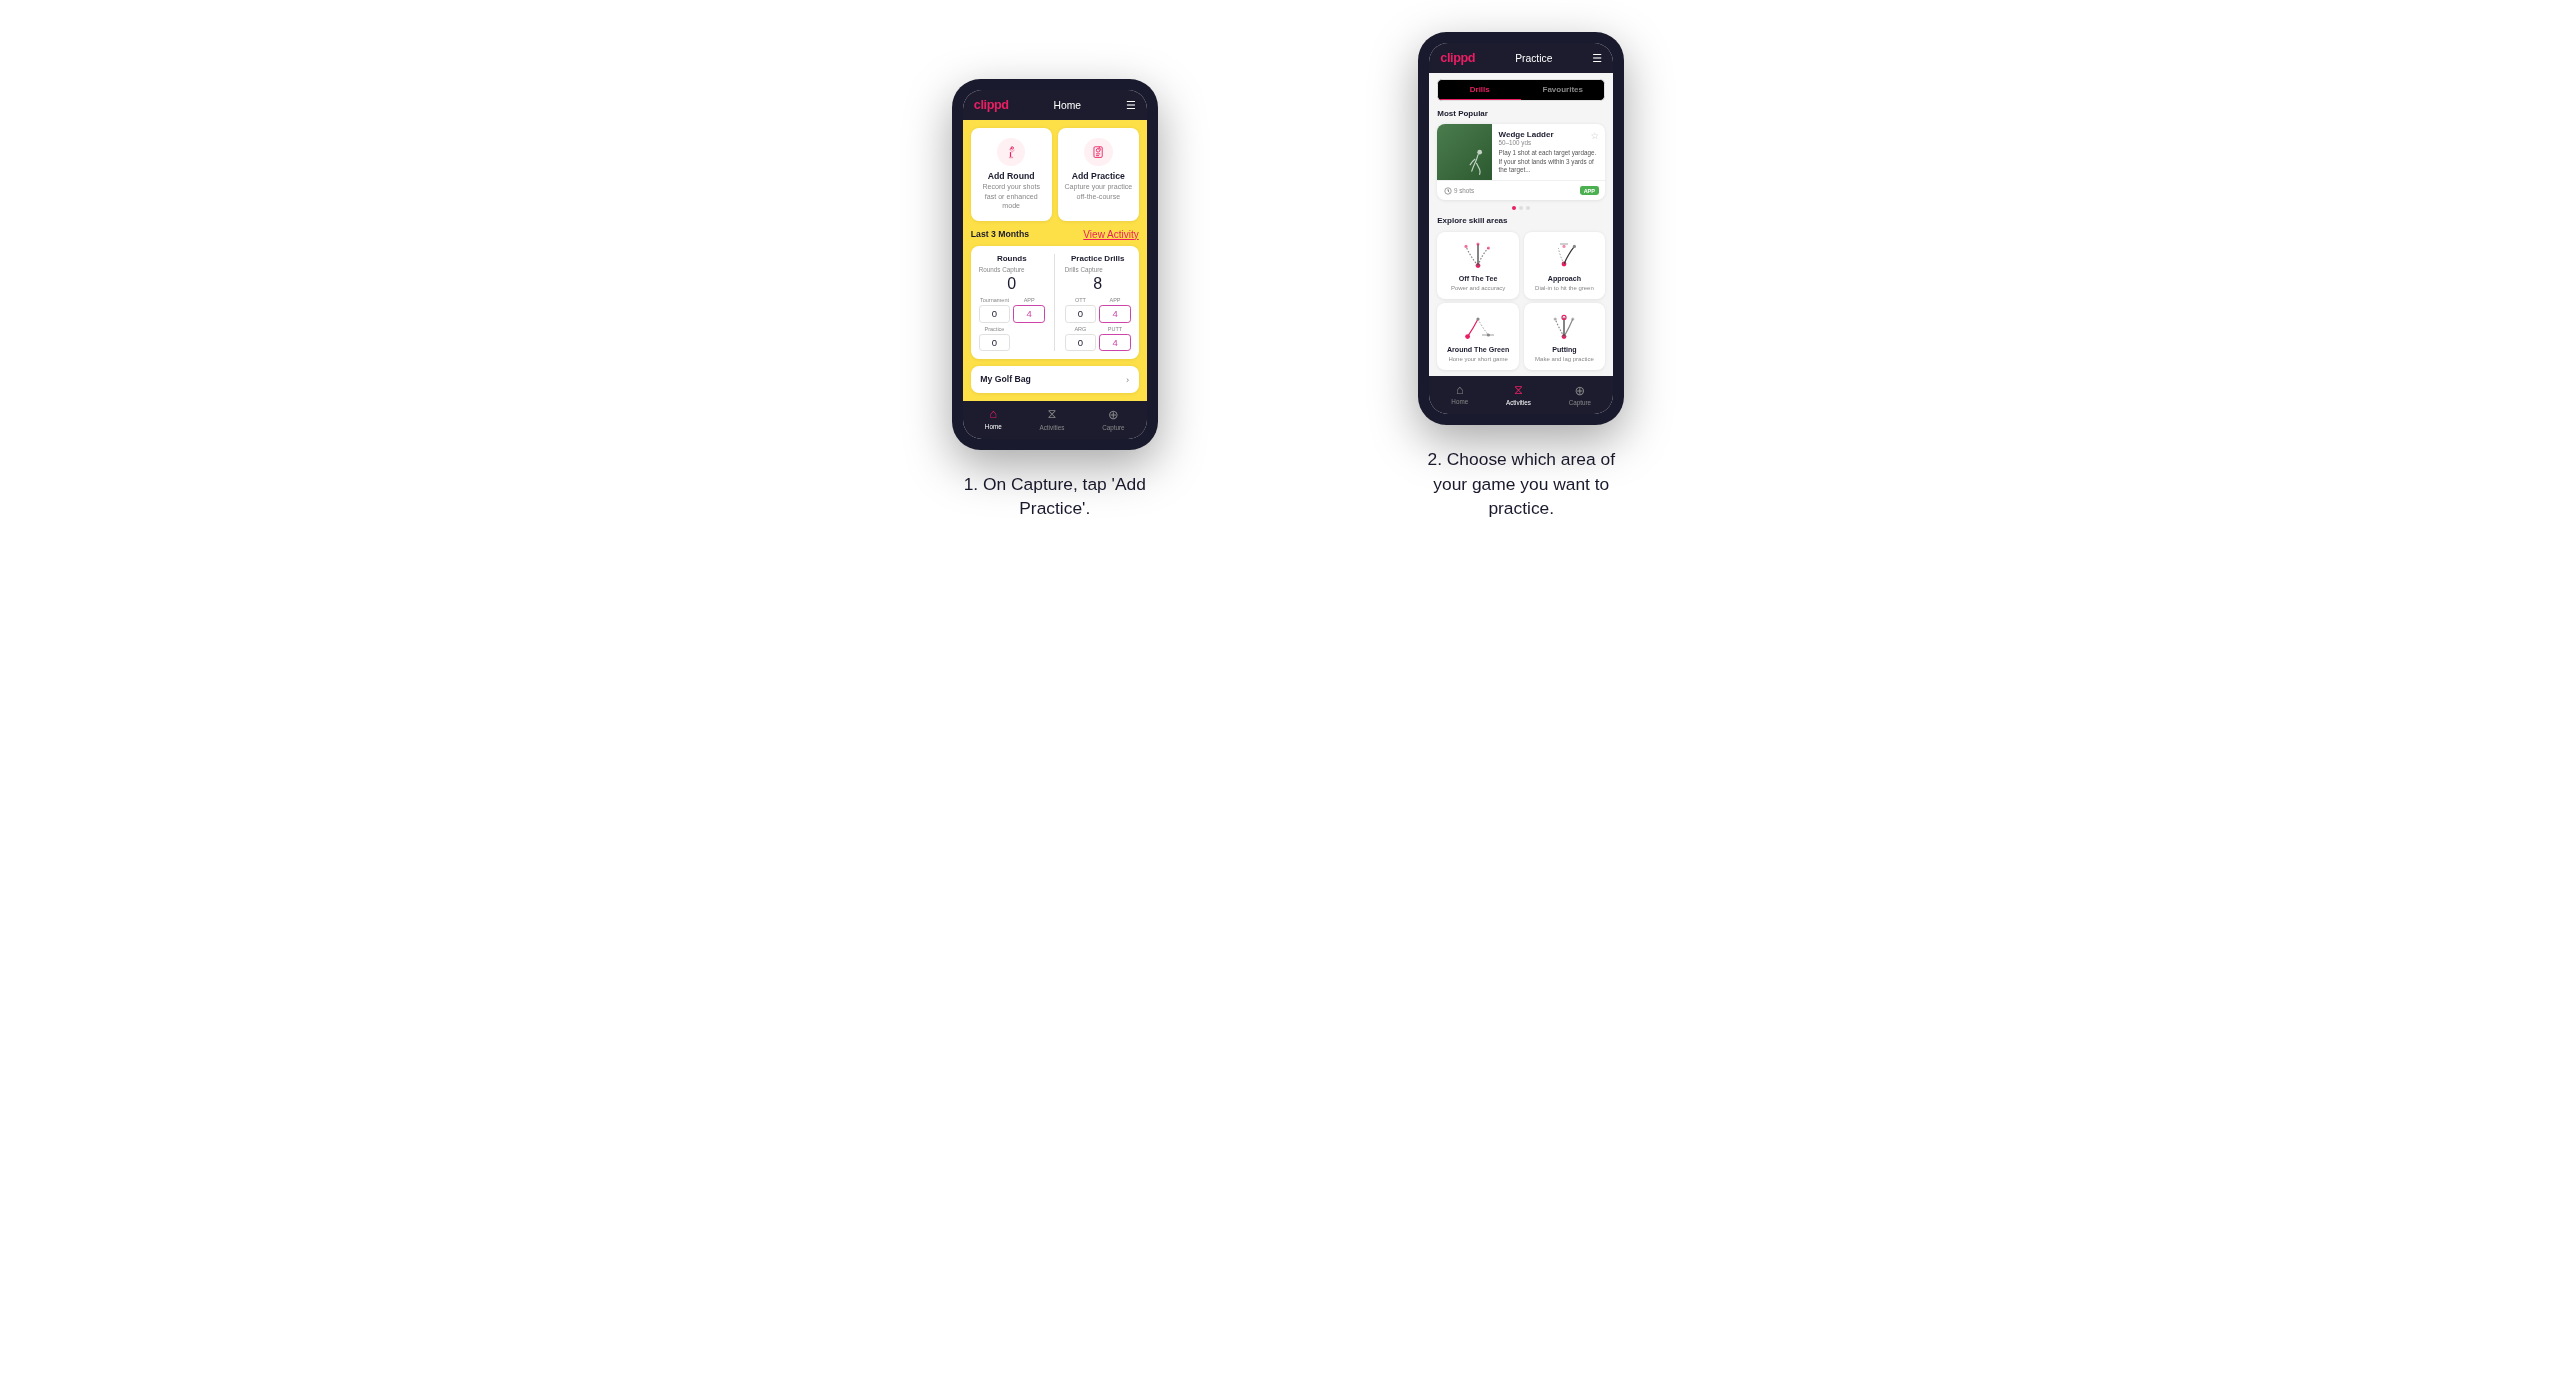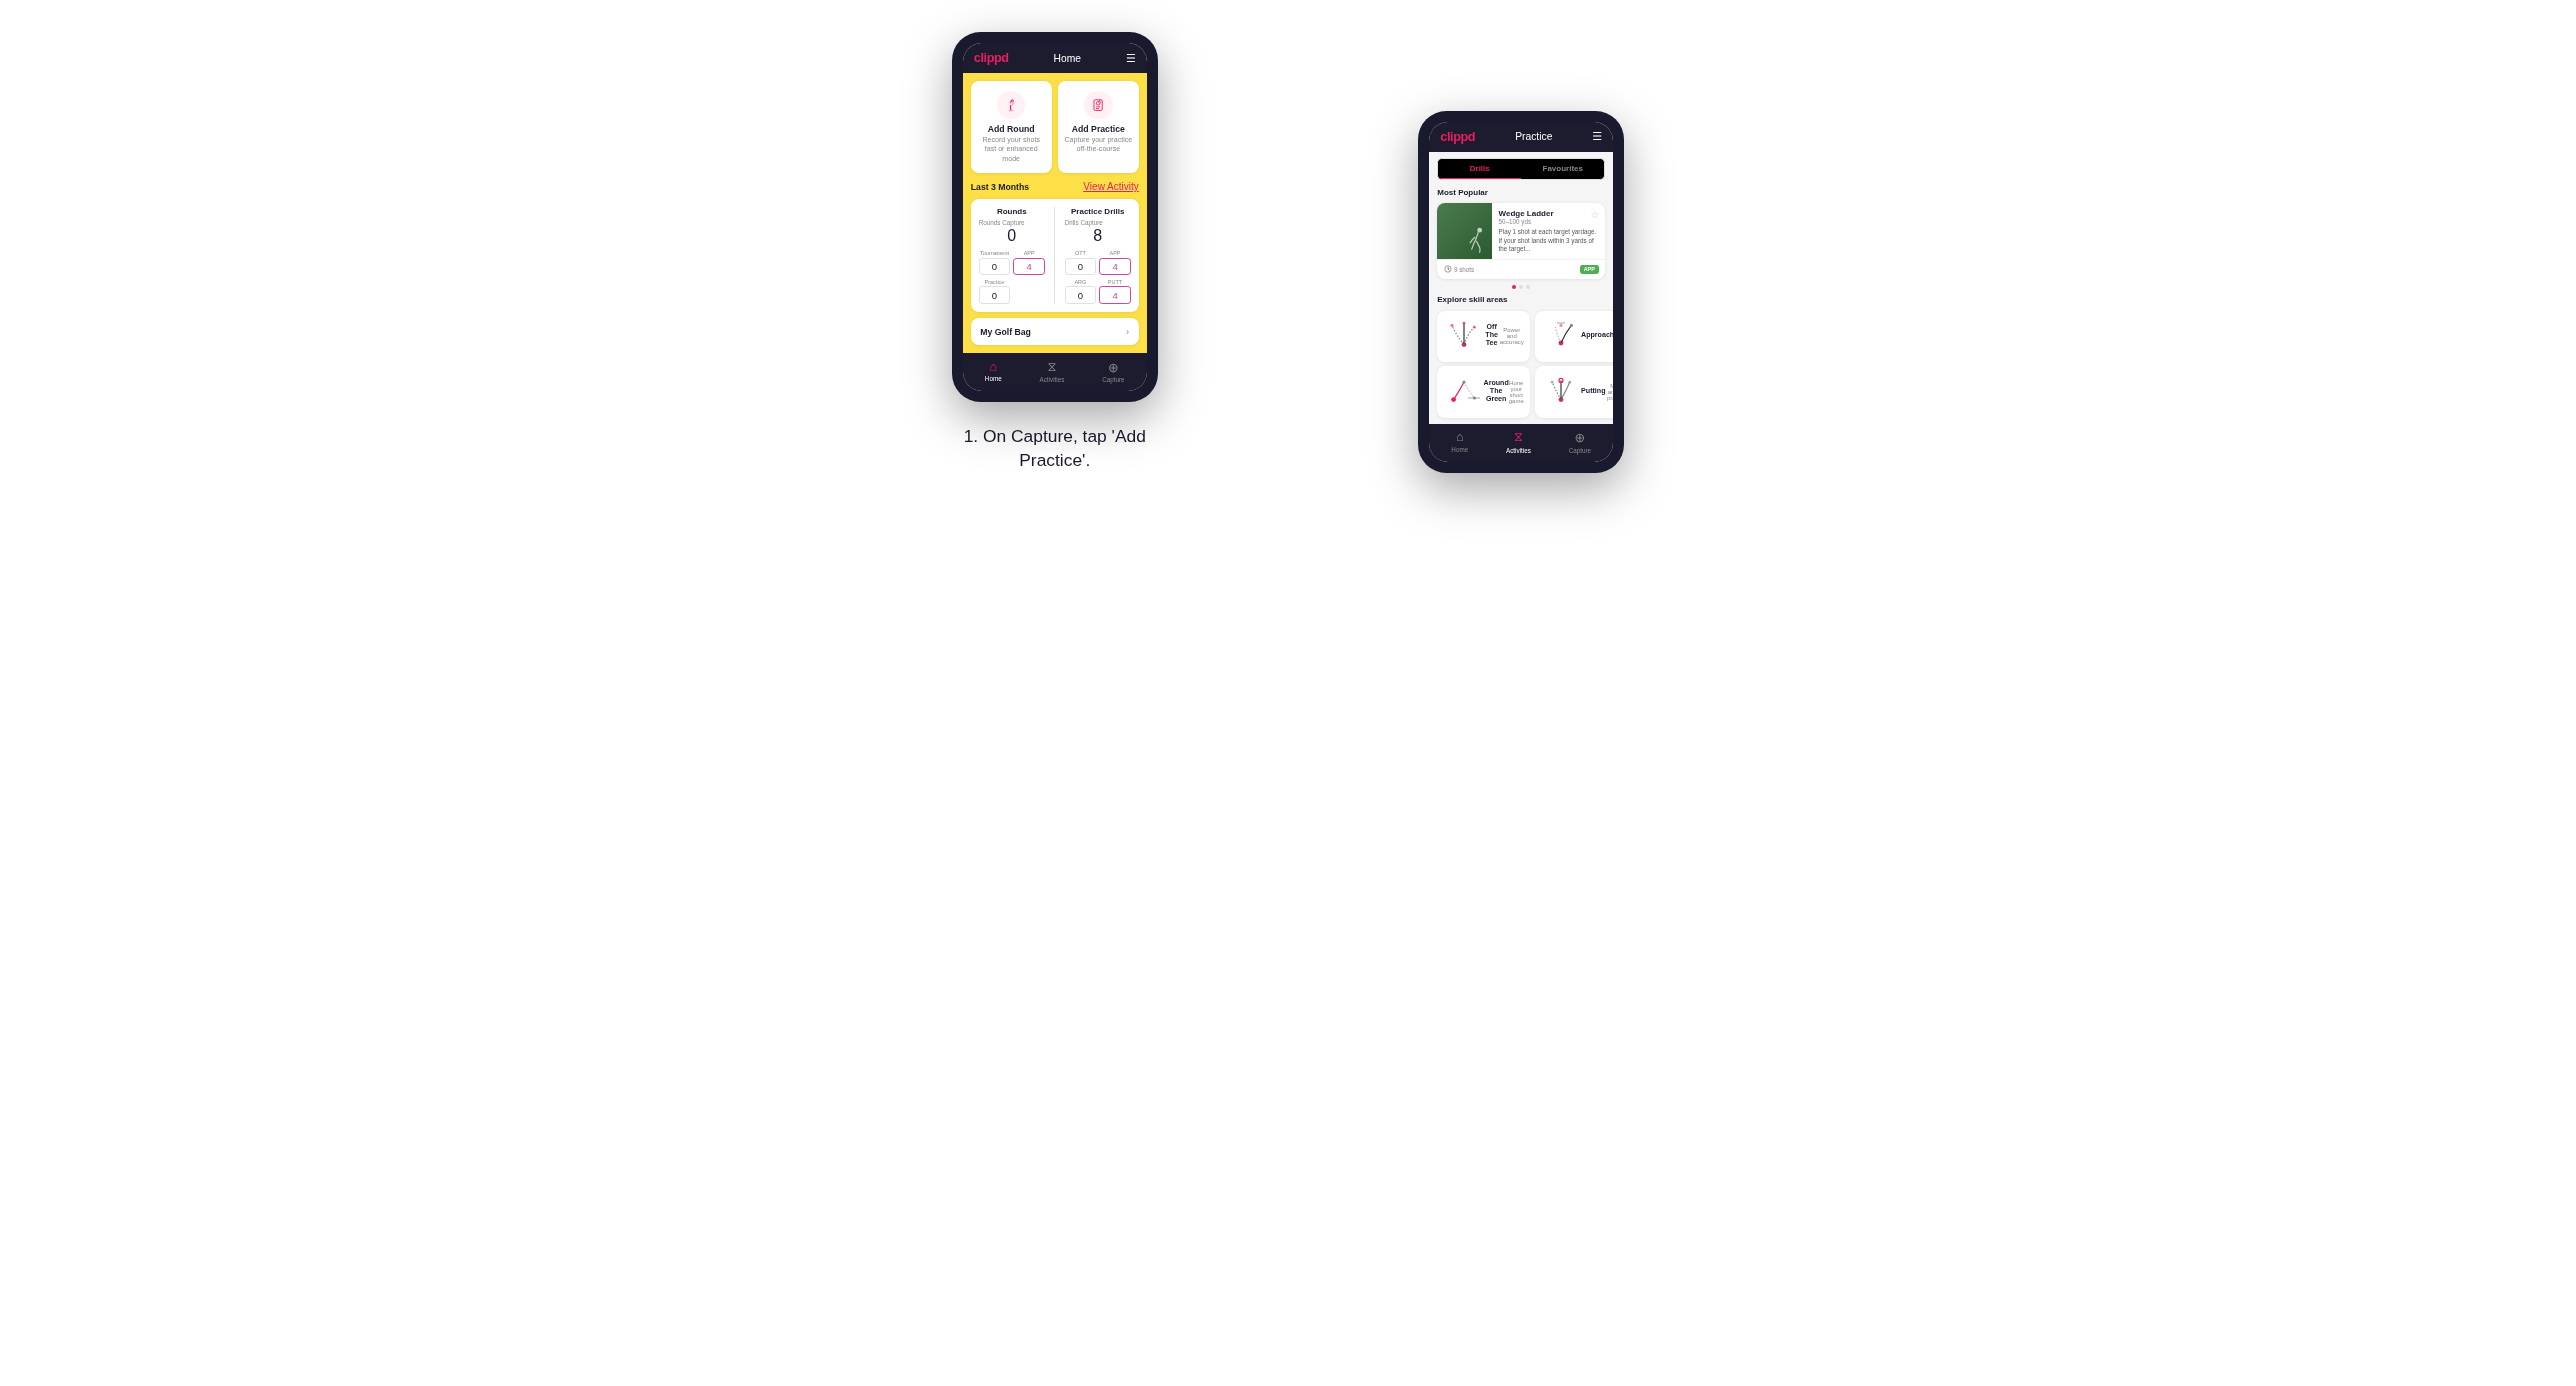--- a/index.html
+++ b/index.html
@@ -351,21 +351,21 @@
     .skill-grid {
       display: grid;
       grid-template-columns: 1fr 1fr;
       gap: 4.7px;
     }
     .skill-card {
       background: #ffffff;
       border-radius: 8px;
       padding: 8px 6.3px;
       display: flex;
-      flex-direction: row;
+      flex-direction: column;
       align-items: center;
       box-shadow: 0 0.8px 3.2px rgba(0,0,0,0.08);
       text-align: center;
     }
     .skill-icon-area {
       width: 40px;
       height: 32px;
       display: flex;
       align-items: center;
       justify-content: center;
@@ -653,16 +653,17 @@
             <span class="nav-item-label active">Activities</span>
           </div>
           <div class="nav-item">
             <span class="nav-item-icon">⊕</span>
             <span class="nav-item-label">Capture</span>
           </div>
         </div>
 
       </div>
     </div>
+    <div class="caption">2. Choose which area of your game you want to practice.</div>
   </div>
 
 </div>
 
 
 </body></html>

